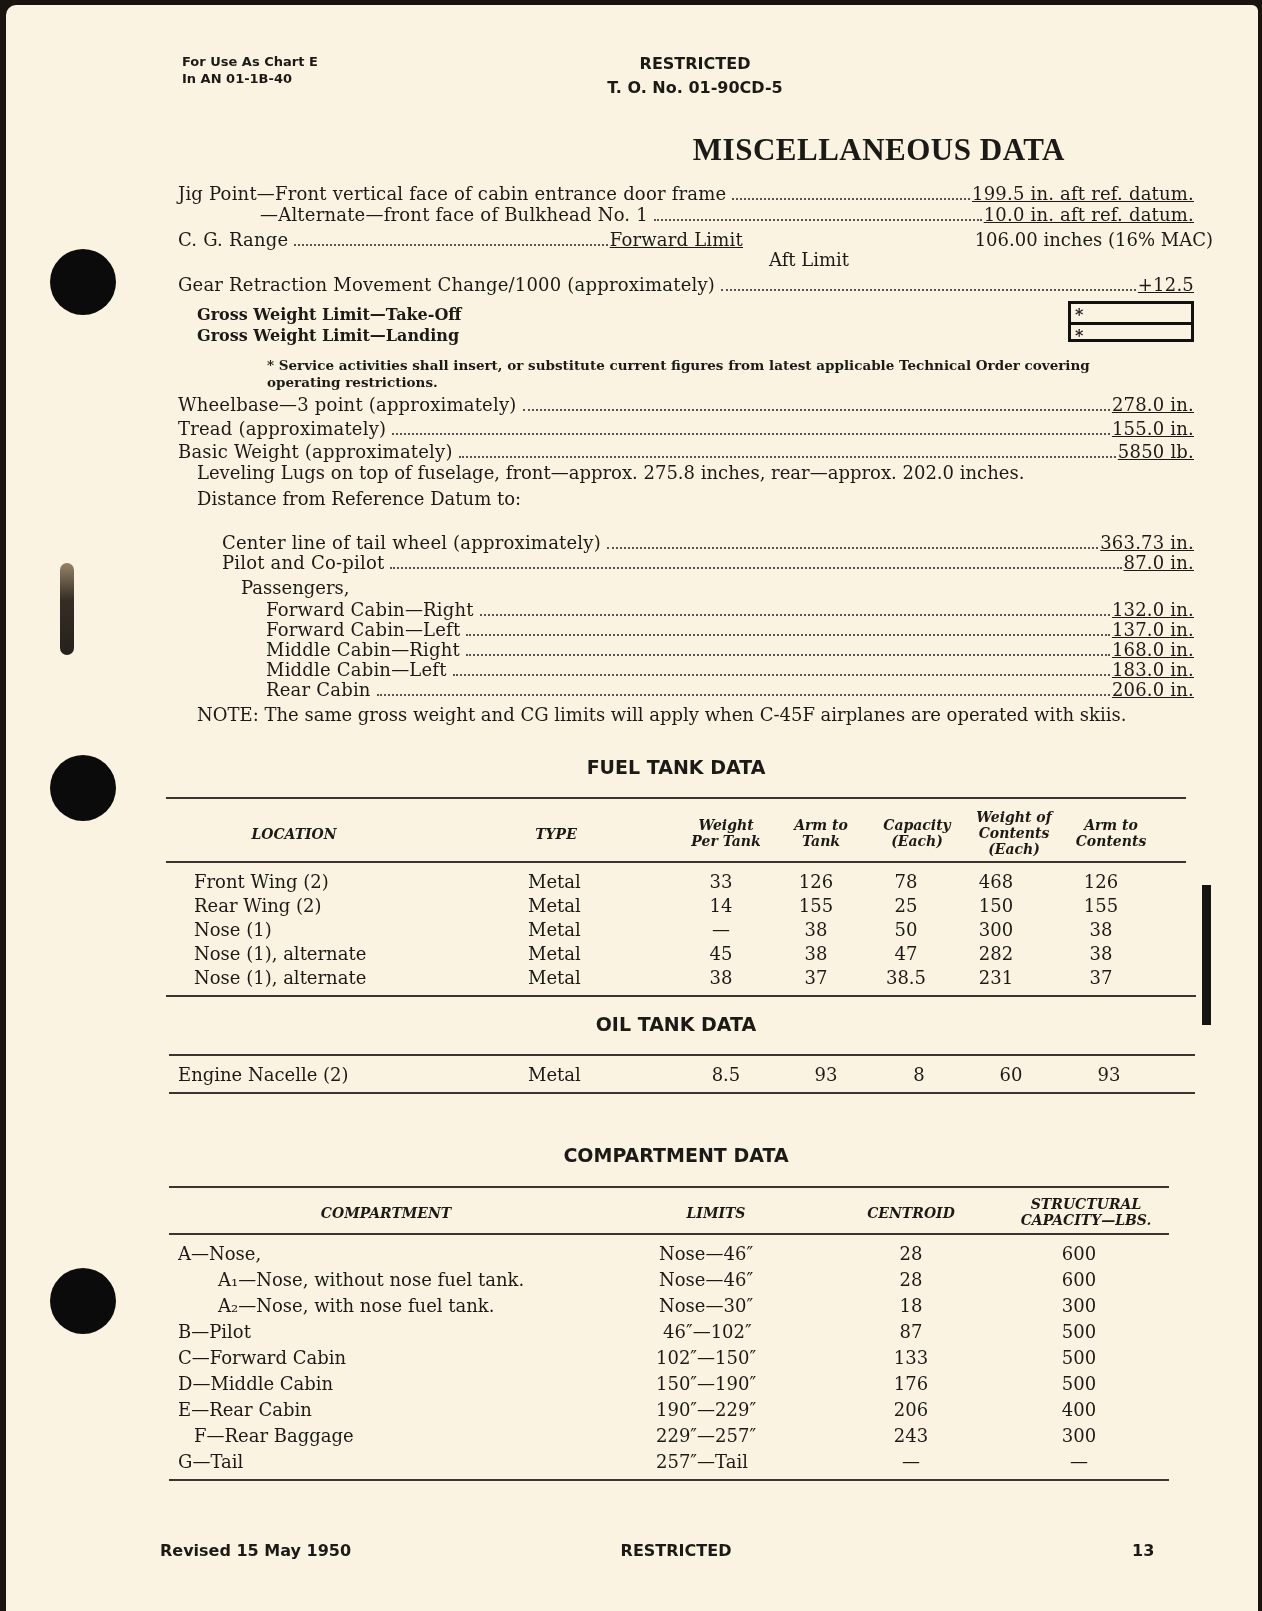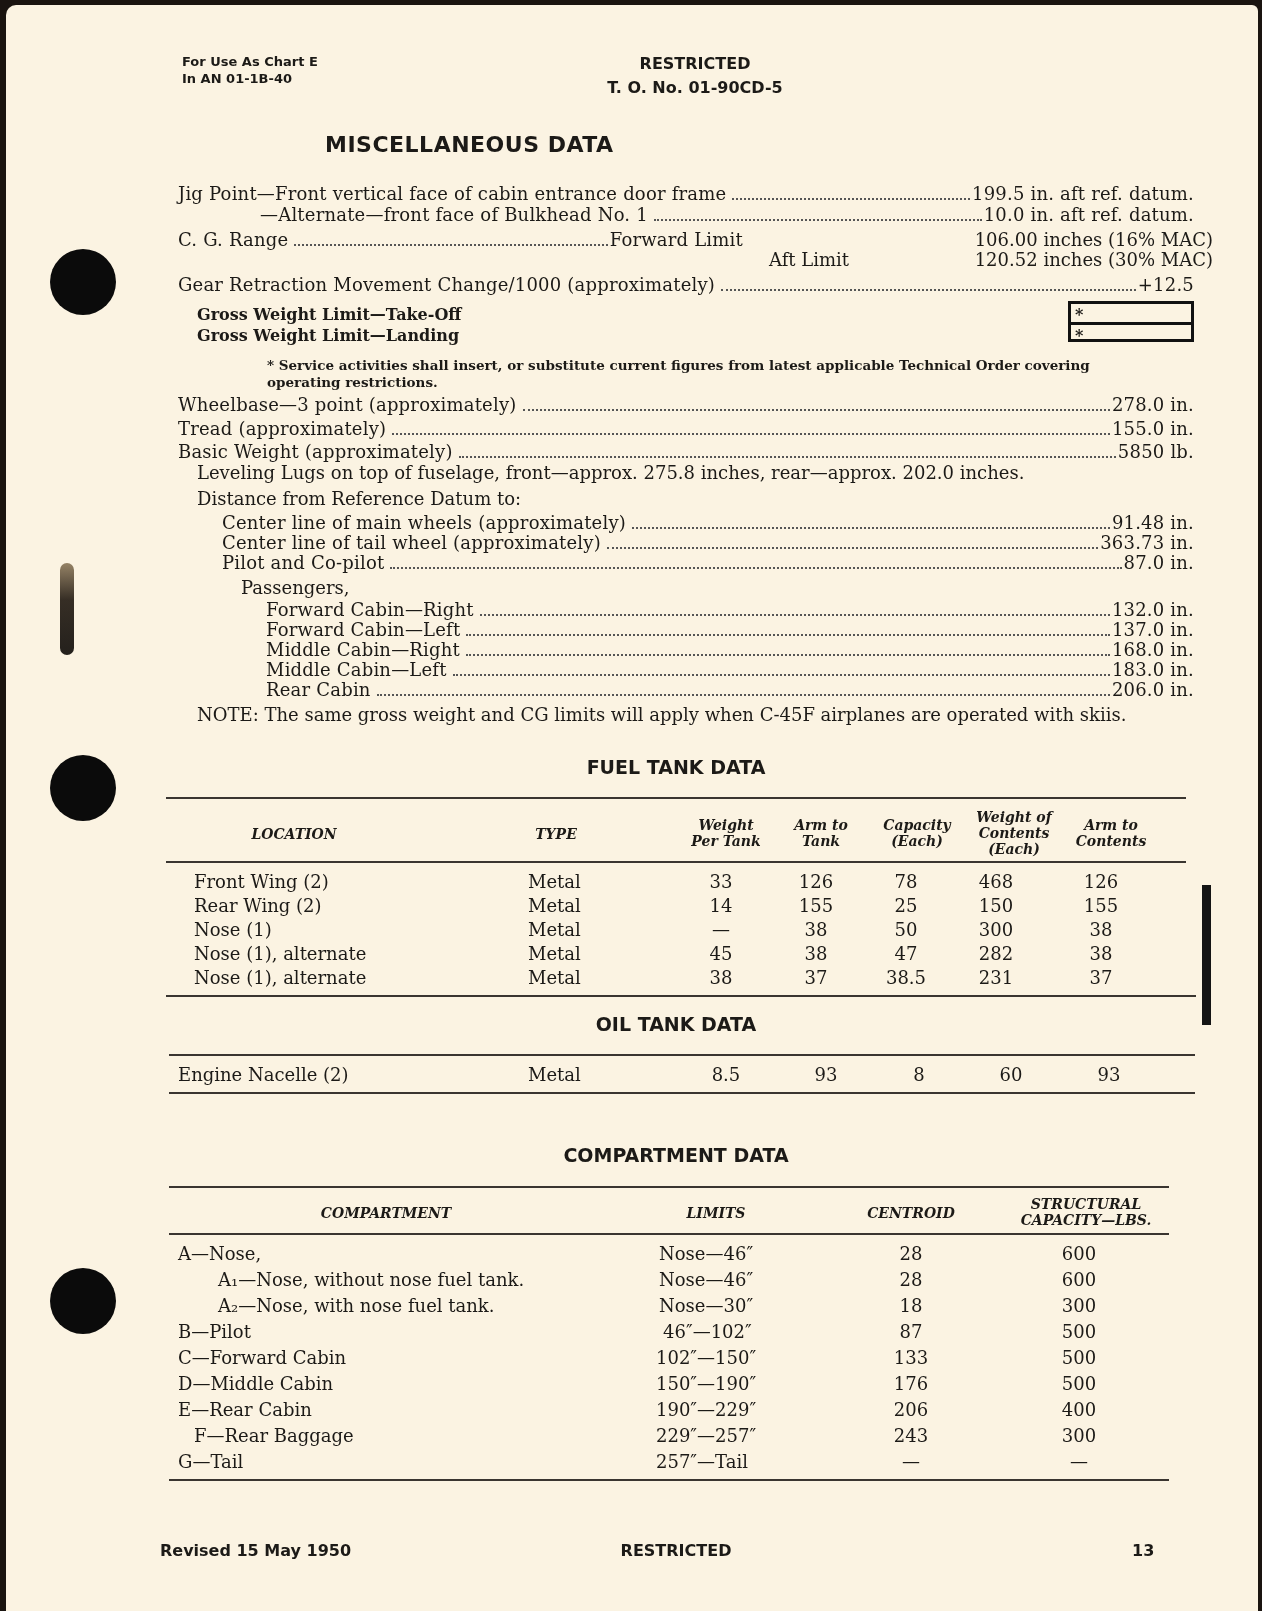--- a/index.html
+++ b/index.html
@@ -9,25 +9,25 @@
     background: #fbf3e2; border-radius: 10px 6px 0 0;
     font-family: "DejaVu Serif", "Liberation Serif", serif; color: #1c1a17;
   }
   .hole { position: absolute; left: 44px; width: 66px; height: 66px; border-radius: 50%; background: #0b0b0b; }
   .stain { position: absolute; left: 54px; top: 558px; width: 14px; height: 92px; border-radius: 7px;
     background: linear-gradient(#8a7658, #201810 40%, #0c0906); opacity: 0.9; }
   .sans { font-family: "DejaVu Sans", "Liberation Sans", sans-serif; font-weight: bold; }
   .abs { position: absolute; margin-left: 19px; }
   .hdr-left { left: 157px; top: 48px; font-size: 13px; line-height: 17px; font-weight: bold; font-family: "DejaVu Sans", sans-serif; }
   .hdr-center { left: 500px; width: 340px; top: 47px; text-align: center; font-size: 16px; line-height: 24px; }
-  .title { left: 300px; width: 740px; text-align: left; font-size: 22px; letter-spacing: 0.5px; }
+  .title { left: 300px; width: 740px; text-align: right; font-size: 31px; letter-spacing: 0.5px; font-family: Liberation Serif, serif; }
   .line { position: absolute; left: 172px; width: 1016px; display: flex; align-items: baseline; font-size: 18px; white-space: nowrap; letter-spacing: 0.2px; }
   .line .lbl { flex: 0 0 auto; }
   .line .dots { flex: 1 1 auto; border-bottom: 2px dotted #555; margin: 0 2px 5px 6px; height: 0; }
-  .line .val { flex: 0 0 auto; text-align: right; }
+  .line .val { flex: 0 0 auto; text-align: right; text-decoration: underline; }
   .sm { font-size: 16px; font-weight: bold; font-family: "DejaVu Serif", serif; }
   .box { position: absolute; left: 1062px; width: 120px; height: 18px; border: 3px solid #111; }
   .section-title { position: absolute; left: 300px; width: 740px; text-align: center; font-size: 19px; }
   .rule { position: absolute; height: 2px; background: #3a3530; }
   .th { position: absolute; font-style: italic; font-weight: bold; font-size: 14px; text-align: center; line-height: 16px; }
   .td { position: absolute; font-size: 18px; }
   .r { text-align: center; }
   .margin-bar { position: absolute; left: 1196px; top: 880px; width: 9px; height: 140px; background: #141414; }
   .footer { position: absolute; top: 1536px; font-size: 16px; }
 </style>
@@ -62,21 +62,20 @@
     <span class="dots"></span>
     <span class="val">10.0 in. aft ref. datum.</span>
   </div>
   <div class="line" style="top:224px;width:565px">
     <span class="lbl">C. G. Range</span>
     <span class="dots"></span>
     <span class="val">Forward Limit</span>
   </div>
   <div class="abs" style="left:752px;top:224px;width:436px;font-size:18px;text-align:right">106.00 inches (16% MAC)</div>
   <div class="abs" style="left:744px;top:244px;font-size:18px">Aft Limit</div>
-  <div class="abs" style="left:752px;top:244px;width:436px;font-size:18px;text-align:right">120.52 inches (30% MAC)</div>
 
   <div class="line" style="top:269px">
     <span class="lbl">Gear Retraction Movement Change/1000 (approximately)</span>
     <span class="dots"></span>
     <span class="val">+12.5</span>
   </div>
 
   <div class="abs sm" style="left:172px;top:300px">Gross Weight Limit—Take-Off</div>
   <div class="abs sm" style="left:1050px;top:300px">*</div>
   <div class="box" style="top:296px"><span></span></div>
@@ -100,25 +99,20 @@
     <span class="val">155.0 in.</span>
   </div>
   <div class="line" style="top:436px">
     <span class="lbl">Basic Weight (approximately)</span>
     <span class="dots"></span>
     <span class="val">5850 lb.</span>
   </div>
   <div class="abs" style="left:172px;top:457px;font-size:18px">Leveling Lugs on top of fuselage, front—approx. 275.8 inches, rear—approx. 202.0 inches.</div>
   <div class="abs" style="left:172px;top:483px;font-size:18px">Distance from Reference Datum to:</div>
 
-  <div class="line" style="top:507px;left:216px;width:972px">
-    <span class="lbl">Center line of main wheels (approximately)</span>
-    <span class="dots"></span>
-    <span class="val">91.48 in.</span>
-  </div>
   <div class="line" style="top:527px;left:216px;width:972px">
     <span class="lbl">Center line of tail wheel (approximately)</span>
     <span class="dots"></span>
     <span class="val">363.73 in.</span>
   </div>
   <div class="line" style="top:547px;left:216px;width:972px">
     <span class="lbl">Pilot and Co-pilot</span>
     <span class="dots"></span>
     <span class="val">87.0 in.</span>
   </div>

